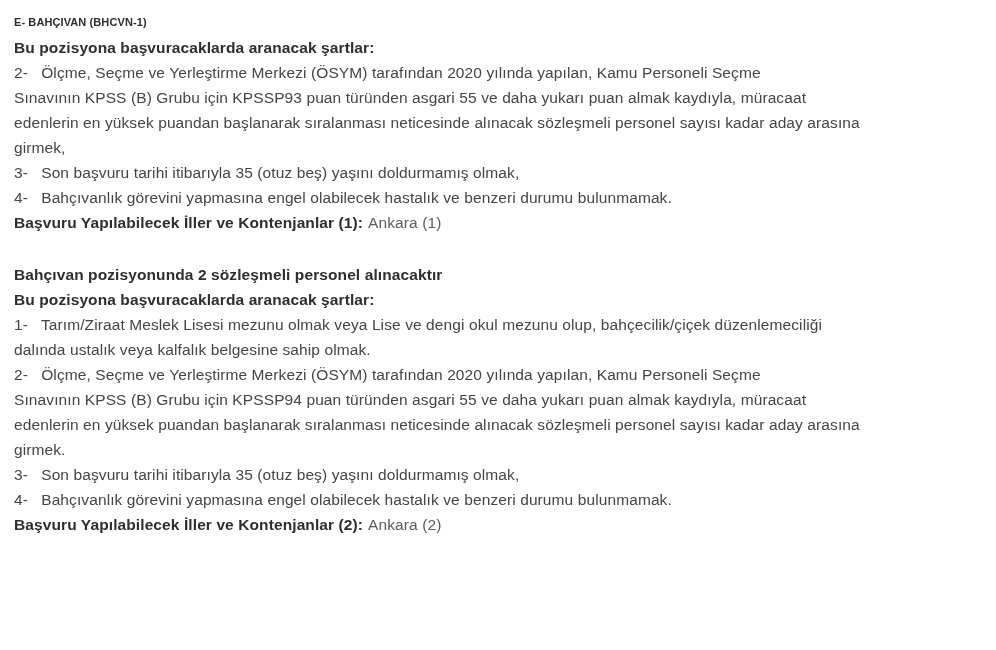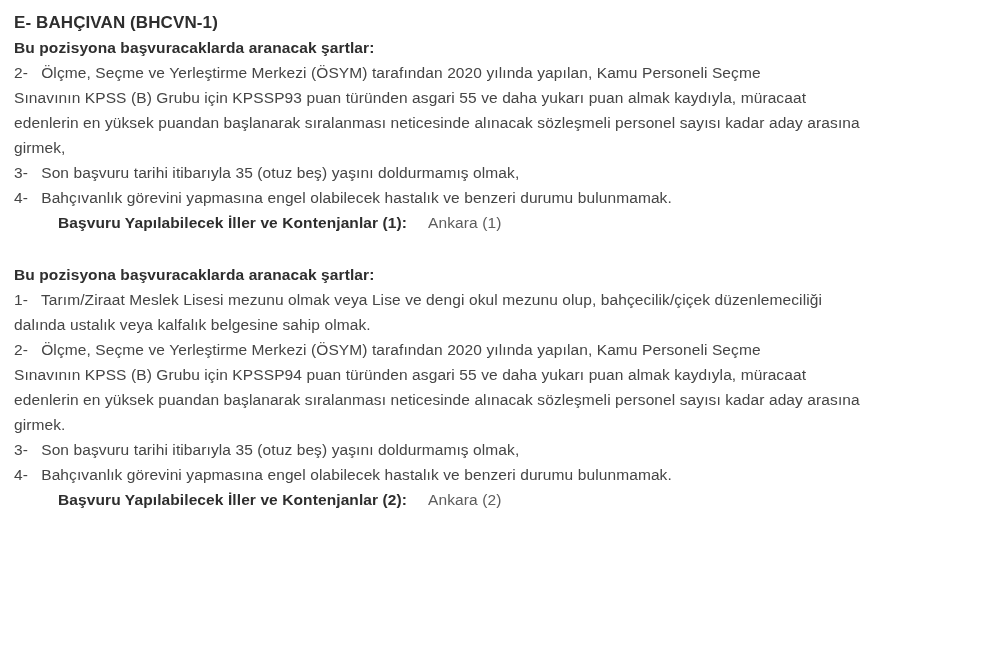--- a/index.html
+++ b/index.html
@@ -19,33 +19,32 @@
     color: #454545;
     letter-spacing: 0.1px;
   }
   .doc-section p {
     margin: 0;
   }
   .heading,
   .bold {
     font-weight: 700;
     color: #2e2e2e;
-    margin-left: 44px;
   }
   .heading {
-    font-size: 17px;
+    font-size: 11px;
     line-height: 25px;
     margin: 0;
   }
   .item {
     white-space: pre-wrap; 
   }
   .cities-value {
     color: #5c5c5c;
-    margin-left: 21px;
+    margin-left: 5px;
   }
   .section-f {
     margin-top: 27px;
   }
 </style>
 </head>
 <body>
 
 <main>
 
@@ -55,20 +54,21 @@
     <p class="item">2-   Ölçme, Seçme ve Yerleştirme Merkezi (ÖSYM) tarafından 2020 yılında yapılan, Kamu Personeli Seçme
 Sınavının KPSS (B) Grubu için KPSSP93 puan türünden asgari 55 ve daha yukarı puan almak kaydıyla, müracaat
 edenlerin en yüksek puandan başlanarak sıralanması neticesinde alınacak sözleşmeli personel sayısı kadar aday arasına
 girmek,</p>
     <p class="item">3-   Son başvuru tarihi itibarıyla 35 (otuz beş) yaşını doldurmamış olmak,</p>
     <p class="item">4-   Bahçıvanlık görevini yapmasına engel olabilecek hastalık ve benzeri durumu bulunmamak.</p>
     <p><span class="bold">Başvuru Yapılabilecek İller ve Kontenjanlar (1):</span><span class="cities-value">Ankara (1)</span></p>
   </section>
 
   <section class="doc-section section-f">
+    <p class="bold">Bahçıvan pozisyonunda 2 sözleşmeli personel alınacaktır</p>
     <p class="bold">Bu pozisyona başvuracaklarda aranacak şartlar:</p>
     <p class="item">1-   Tarım/Ziraat Meslek Lisesi mezunu olmak veya Lise ve dengi okul mezunu olup, bahçecilik/çiçek düzenlemeciliği
 dalında ustalık veya kalfalık belgesine sahip olmak.</p>
     <p class="item">2-   Ölçme, Seçme ve Yerleştirme Merkezi (ÖSYM) tarafından 2020 yılında yapılan, Kamu Personeli Seçme
 Sınavının KPSS (B) Grubu için KPSSP94 puan türünden asgari 55 ve daha yukarı puan almak kaydıyla, müracaat
 edenlerin en yüksek puandan başlanarak sıralanması neticesinde alınacak sözleşmeli personel sayısı kadar aday arasına
 girmek.</p>
     <p class="item">3-   Son başvuru tarihi itibarıyla 35 (otuz beş) yaşını doldurmamış olmak,</p>
     <p class="item">4-   Bahçıvanlık görevini yapmasına engel olabilecek hastalık ve benzeri durumu bulunmamak.</p>
     <p><span class="bold">Başvuru Yapılabilecek İller ve Kontenjanlar (2):</span><span class="cities-value">Ankara (2)</span></p>

